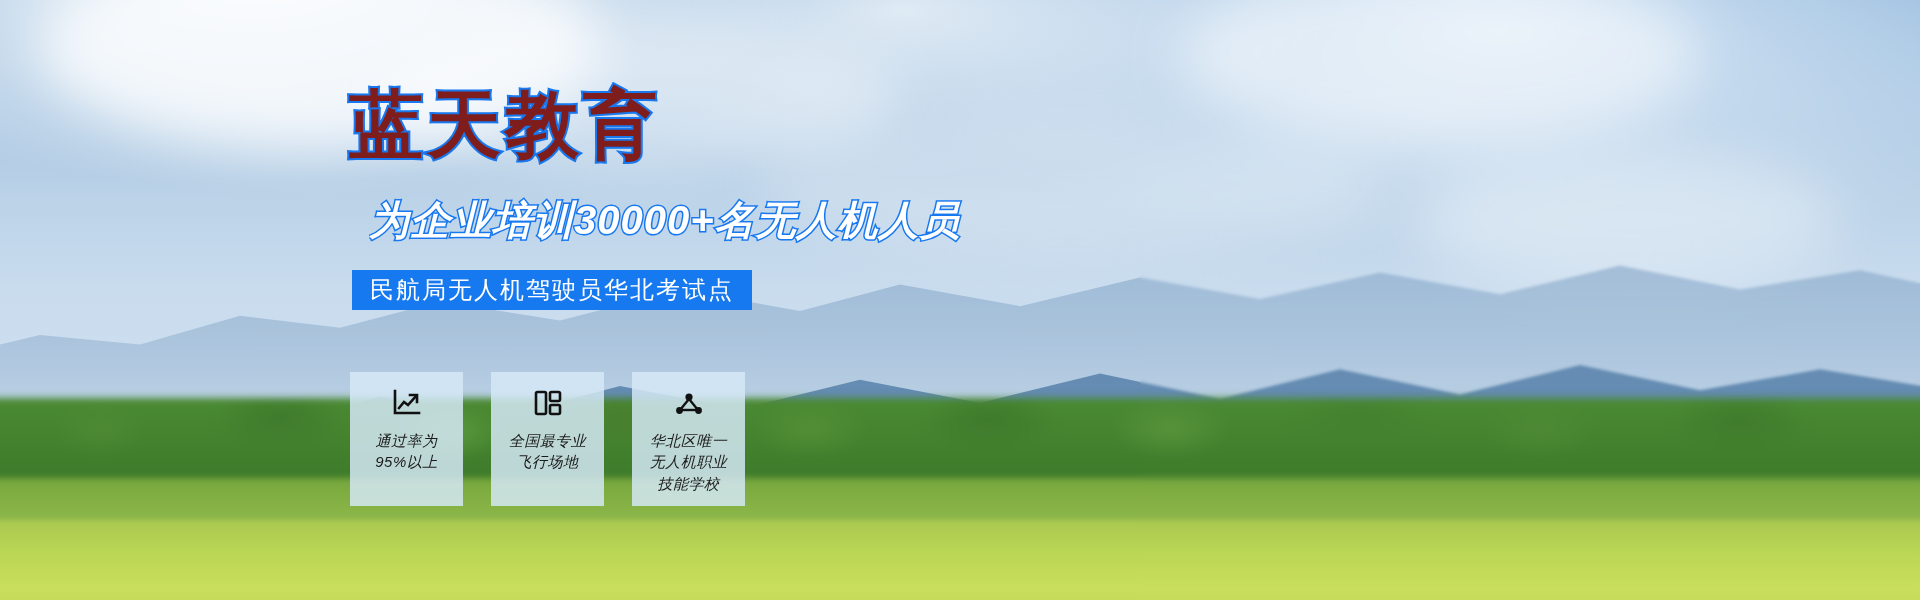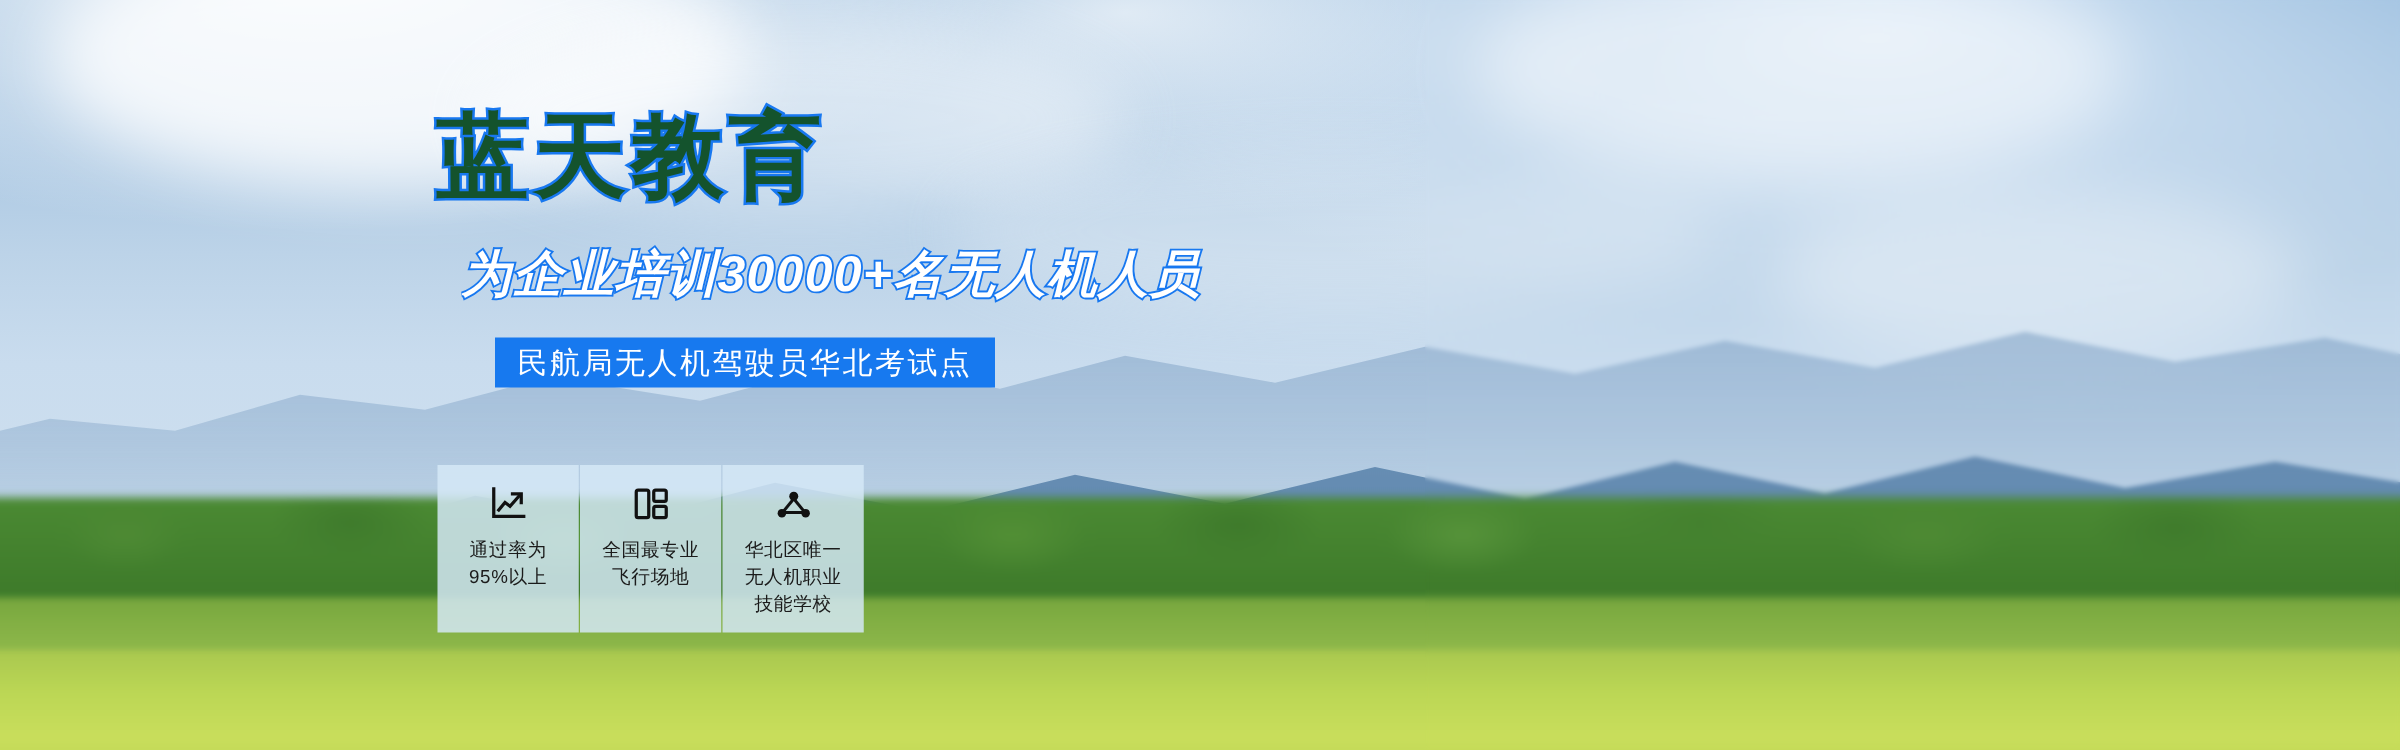--- a/index.html
+++ b/index.html
@@ -92,21 +92,21 @@
     pointer-events:none;
   }
 
   
   .content{ position:absolute; left:0; top:0; width:1920px; height:600px; }
 
   .title{
     position:absolute; left:349px; top:88px;
     font-size:74px; line-height:1.0; font-weight:bold;
     letter-spacing:4px;
-    color:#14532d;
+    color:#7f1d1d;
     -webkit-text-stroke:4px #1878f0;
     paint-order:stroke fill;
     text-shadow:0 2px 0 rgba(24,120,240,.25);
     white-space:nowrap;
   }
   .subtitle{
     position:absolute; left:349px; top:200px;
     font-size:40px; line-height:1.0; font-weight:bold;
     letter-spacing:1px; font-style:italic;
     color:#ffffff;
@@ -117,26 +117,25 @@
   }
 
   .badge{
     position:absolute; left:352px; top:270px;
     height:40px; padding:0 18px;
     display:flex; align-items:center;
     background:#1779ef;
     color:#ffffff;
     font-size:24px; letter-spacing:2px;
     white-space:nowrap;
-    margin-left:44px;
   }
 
   .cards{
     position:absolute; left:350px; top:372px;
-    display:flex; gap:1px;
+    display:flex; gap:28px;font-style:italic;
   }
   .card{
     width:113px; min-height:128px;
     background:rgba(213,232,247,.84);
     display:flex; flex-direction:column;
     align-items:center; justify-content:flex-start;
     padding:14px 8px 12px 8px;
   }
   .card .ico{
     width:34px; height:34px; margin-bottom:10px;

